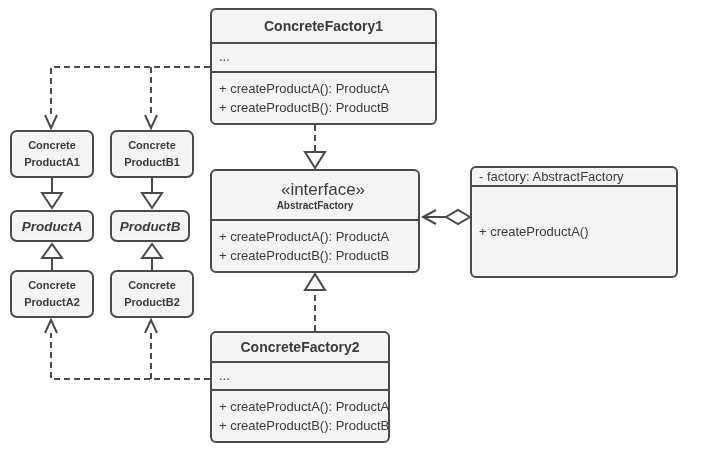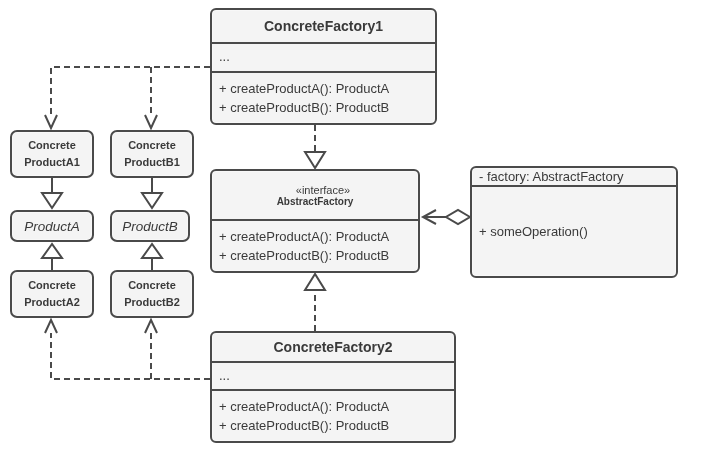--- a/index.html
+++ b/index.html
@@ -23,28 +23,28 @@
     box-shadow:0 0 0 1px rgba(255,255,255,.4) inset;
   }
   .compartment{display:flex;flex-direction:column;justify-content:center;}
   .compartment + .compartment{border-top:2px solid var(--border);}
   .cls-title{
     font-weight:bold;
     font-size:14px;
     text-align:center;
     justify-content:center;
   }
-  .stereotype{font-weight:normal;font-size:11px;padding-left:16px;}
+  .stereotype{font-weight:normal;font-size:17px;padding-left:16px;}
   .name-line{font-size:10px;font-weight:bold;}
   .members{padding:6px 7px;justify-content:center;}
   .member{font-size:13px;line-height:19px;white-space:nowrap;}
   .ellipsis-row{font-size:13px;line-height:14px;}
   .product-box{border-radius:7px;align-items:center;justify-content:center;text-align:center;}
   .product-line{display:block;font-size:11px;font-weight:bold;line-height:17px;}
-  .iface-name{font-style:italic;font-weight:normal;font-size:13.5px;}
+  .iface-name{font-style:italic;font-weight:bold;font-size:13.5px;}
 </style>
 </head>
 <body>
 
 <div class="canvas">
 
   <svg class="connector-layer" width="720" height="450" viewBox="0 0 720 450" fill="none" stroke="currentColor" stroke-width="2">
 
     <g stroke-dasharray="6 4">
       <path d="M210,67 H51 V115"></path>
@@ -116,37 +116,37 @@
     <div class="compartment cls-title" style="height:50px">
       <span class="stereotype">«interface»</span>
       <span class="name-line">AbstractFactory</span>
     </div>
     <div class="compartment members" style="flex:1">
       <div class="member">+ createProductA(): ProductA</div>
       <div class="member">+ createProductB(): ProductB</div>
     </div>
   </div>
 
-  <div class="uml-class" style="left:210px;top:331px;width:246px;height:112px">
+  <div class="uml-class" style="left:210px;top:331px;width:180px;height:112px">
     <div class="compartment cls-title" style="height:31px">ConcreteFactory2</div>
     <div class="compartment members" style="height:30px">
       <div class="ellipsis-row">...</div>
     </div>
     <div class="compartment members" style="flex:1">
       <div class="member">+ createProductA(): ProductA</div>
       <div class="member">+ createProductB(): ProductB</div>
     </div>
   </div>
 
   <div class="uml-class" style="left:470px;top:166px;width:208px;height:112px">
     <div class="compartment members" style="height:17px">
       <div class="member">- factory: AbstractFactory</div>
     </div>
     <div class="compartment members" style="flex:1">
-      <div class="member">+ someOperation()</div>
+      <div class="member">+ createProductA()</div>
     </div>
   </div>
 
   <div class="uml-class product-box" style="left:10px;top:130px;width:84px;height:48px">
     <span class="product-line">Concrete</span>
     <span class="product-line">ProductA1</span>
   </div>
 
   <div class="uml-class product-box" style="left:110px;top:130px;width:84px;height:48px">
     <span class="product-line">Concrete</span>

